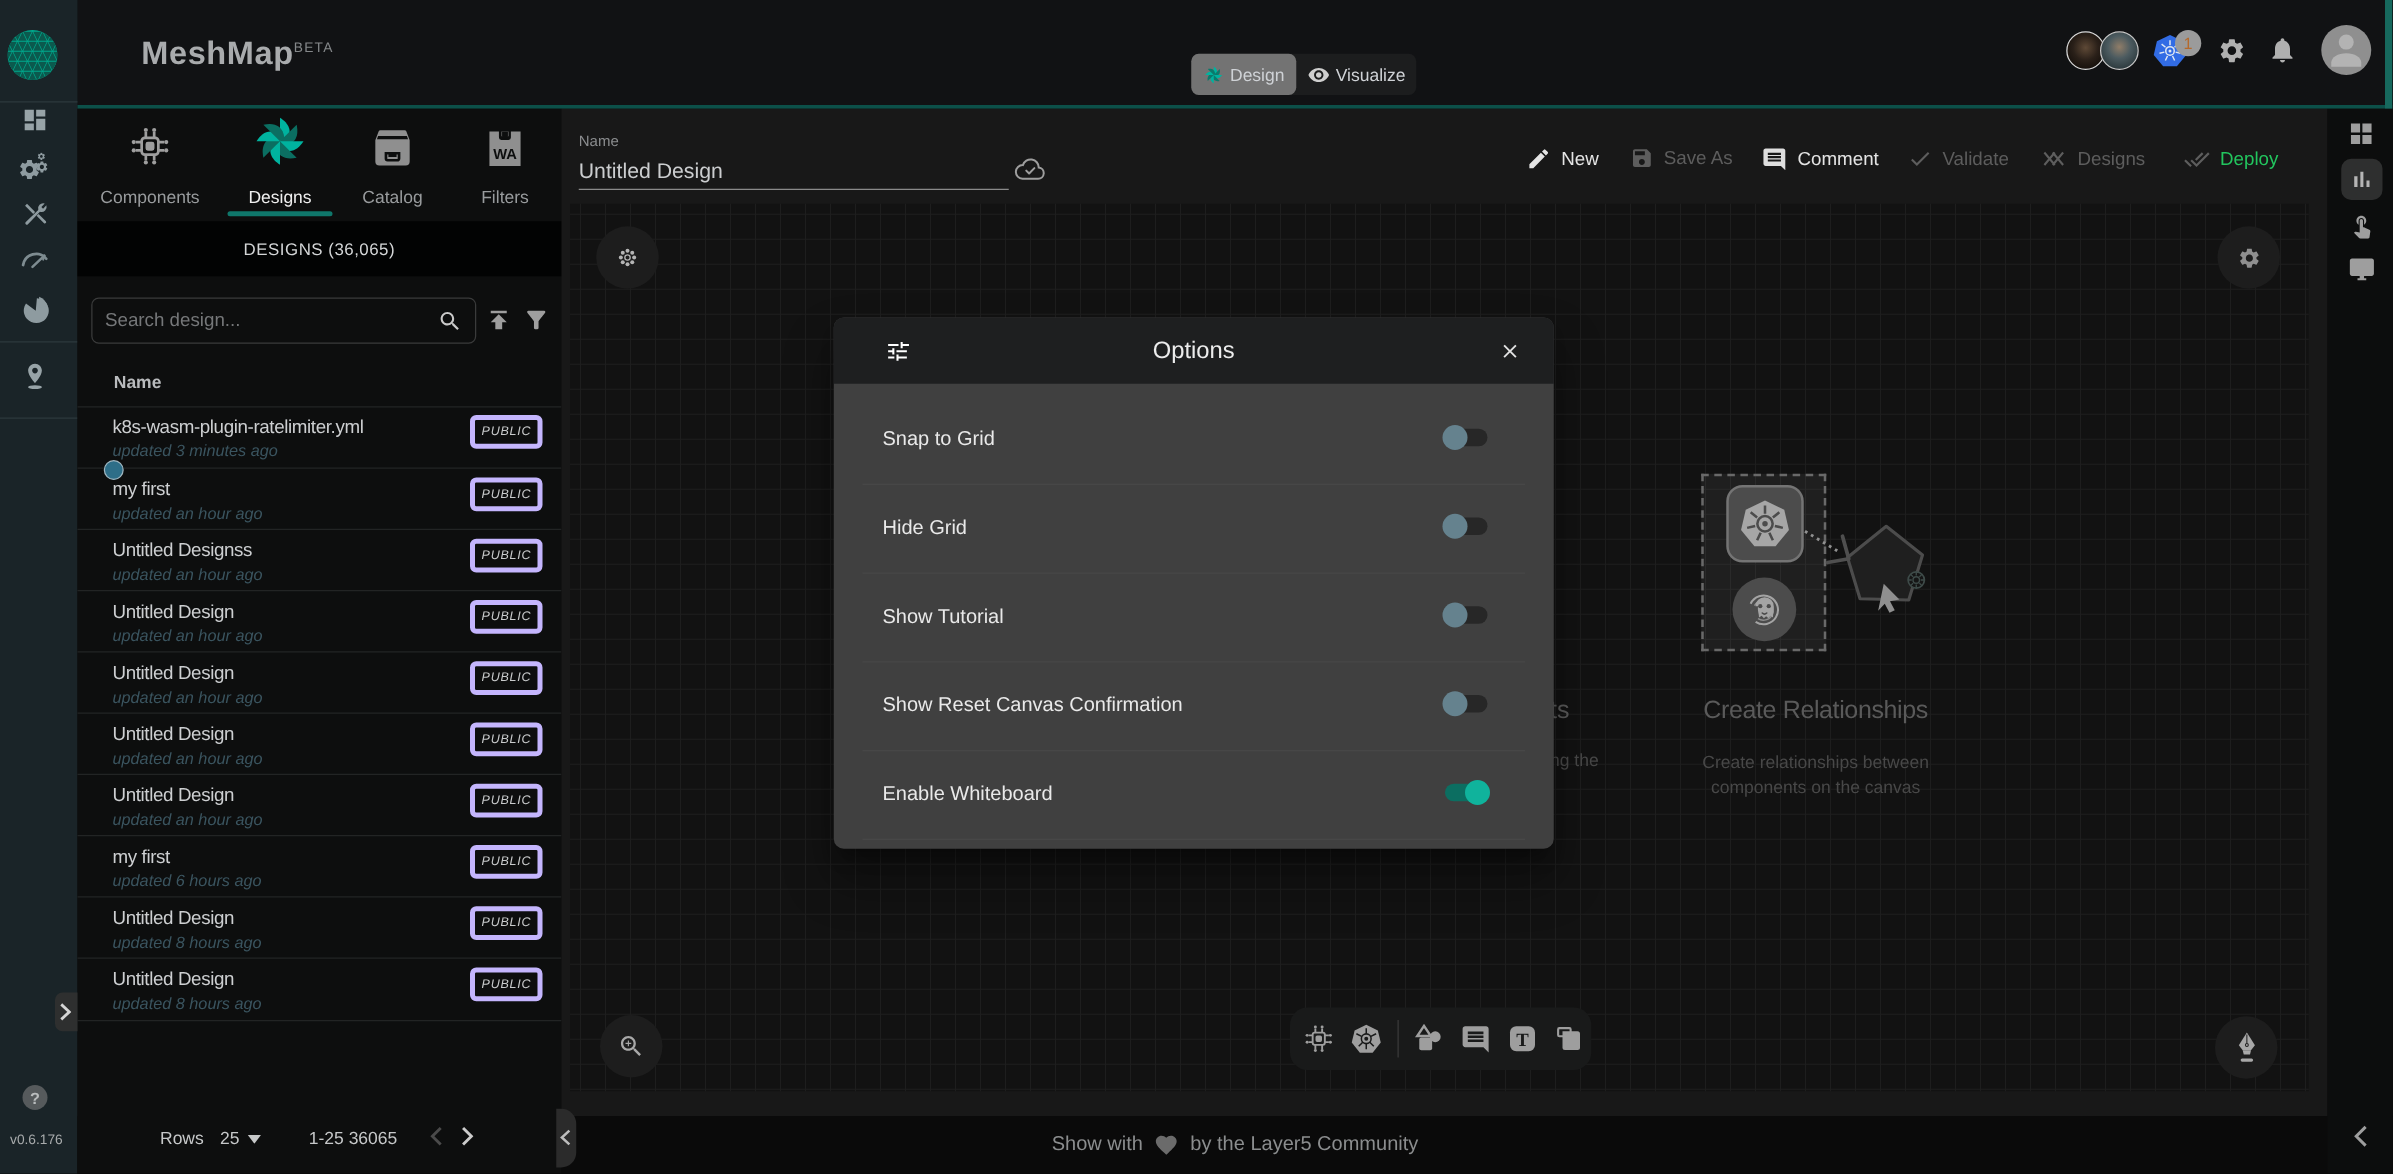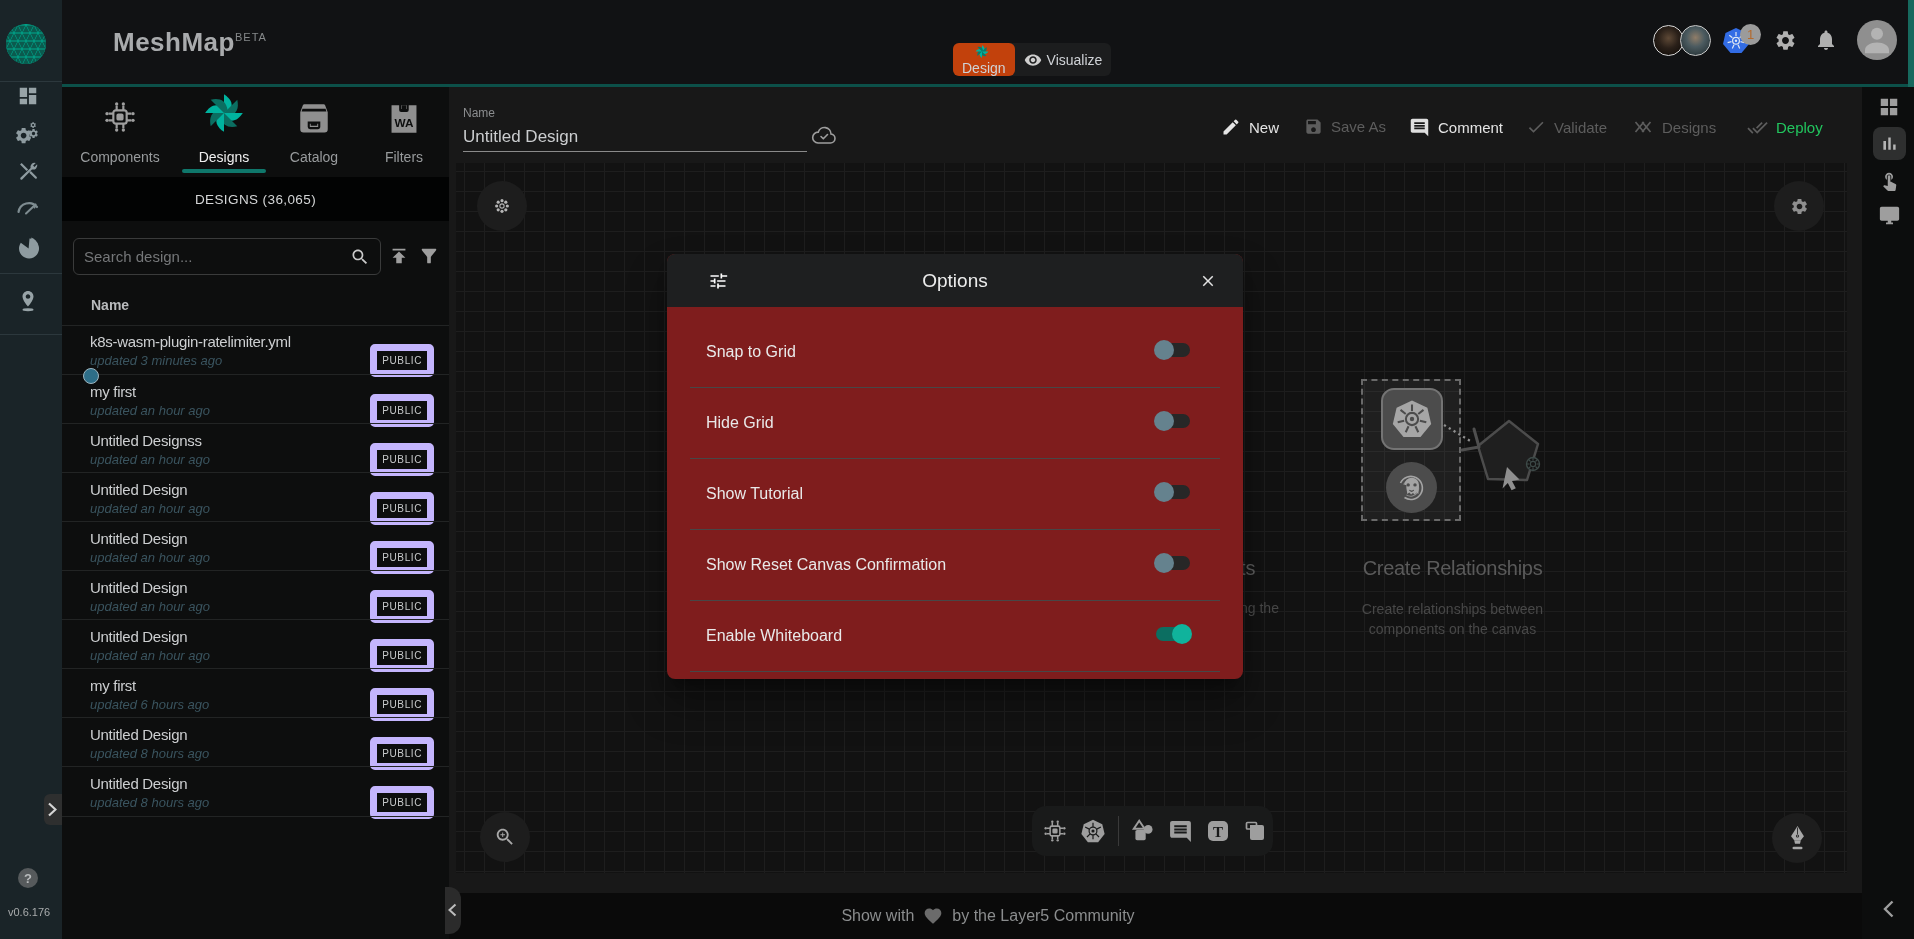--- a/index.html
+++ b/index.html
@@ -16,21 +16,21 @@
   
   #header { left:62px; top:0; width:1852px; height:84px; background:#111214; }
   #tealline { left:62px; top:84px; width:1852px; height:3px; background:#0c5049; }
   #tealright { left:1908px; top:0px; width:6px; height:87px; background:#17695e; }
   #brand { left:113px; top:27px; color:#a9abad; font-size:26px; font-weight:bold; letter-spacing:0.5px; }
   #brand sup { font-size:11px; color:#85888a; font-weight:normal; letter-spacing:1px; }
 
   
   #pill { left:953px; top:43px; height:33px; background:#1c1d1e; border-radius:6px; display:flex; }
   .pillseg { display:flex; align-items:center; padding:0 9px; border-radius:6px; color:#cfd2d6; font-size:14px; }
-  .pillseg.active { background:#c2410c;flex-direction:column; }
+  .pillseg.active { background:#737373; }
 
   
   .avatar { border-radius:50%; }
 
   
   #workspace { left:449px; top:87px; width:1413px; height:806px; background:#181818; }
   #canvas { left:456px; top:163px; width:1391px; height:710px; background:#121212;
     background-image: linear-gradient(to right, #1e1e1e 1px, transparent 1px),
                       linear-gradient(to bottom, #1e1e1e 1px, transparent 1px);
     background-size: 20px 20px; background-position: 8px 8px; }
@@ -50,22 +50,22 @@
   #tabline { left:120px; top:82px; width:84px; height:4px; background:#0f776b; border-radius:2px; }
   #designsbar { left:0px; top:90px; width:387px; height:44px; background:#020303; color:#d4d6d7;
      display:flex; align-items:center; justify-content:center; font-size:13.5px; letter-spacing:0.4px; }
   #searchbox { left:11px; top:151px; width:308px; height:37px; border:1px solid #3a3b3b; border-radius:6px;
      color:#757779; font-size:15px; display:flex; align-items:center; padding:0 10px; justify-content:space-between; }
   #namehead { left:29px; top:210px; font-size:14px; font-weight:bold; color:#b9bbbd; }
   .rowdiv { left:0;  width:387px; height:1px; background:#222424; }
   .drow { position:absolute; left:0; width:387px; height:49px; }
   .drow .n { position:absolute; left:28px; top:8px; font-size:15px; letter-spacing:-0.3px; color:#cdcfd1; white-space:nowrap; }
   .drow .s { position:absolute; left:28px; top:28px; font-size:13px; font-style:italic; color:#3a545f; }
-  .drow .badge { position:absolute; right:15px; top:19px; border:7px solid #c4b5fd; border-radius:5px;
-     color:#c9cbcc; font-size:10px; letter-spacing:0.6px; padding:4px 5px; }
+  .drow .badge { position:absolute; right:15px; top:7px; border:4px solid #c4b5fd; border-radius:5px;
+     color:#c9cbcc; font-size:10px; letter-spacing:0.6px; padding:4px 5px;font-style:italic; }
   #pagination { left:0; top:800px; width:387px; height:52px; color:#c6c8c9; font-size:14px; }
 
   
   #rrail { left:1862px; top:87px; width:52px; height:852px; background:#0c0d0d; }
 
   
   #footer { left:62px; top:893px; width:1852px; height:46px; background:#0a0a0a; color:#8b8d8e;
     font-size:16px; display:flex; align-items:center; justify-content:center; gap:8px; }
 
   
@@ -80,21 +80,21 @@
   #k8sbox { left:1381px; top:388px; width:62px; height:62px; background:#4c4c4c; border:2px solid #747474; border-radius:13px;
      display:flex; align-items:center; justify-content:center; }
   #meshcirc { left:1386px; top:462px; width:51px; height:51px; background:#4c4c4c; border-radius:50%;
      display:flex; align-items:center; justify-content:center; }
   #crtitle { left:1330px; top:557px; width:245px; text-align:center; font-size:20px; letter-spacing:-0.3px; color:#5a5a5a; }
   #crdesc { left:1330px; top:599px; width:245px; text-align:center; font-size:14px; color:#484848; line-height:20px; }
   #fragts { left:1240px; top:557px; font-size:20px; color:#5a5a5a; }
   #fragng { left:1240px; top:600px; font-size:14px; color:#484848; }
 
   
-  #modal { left:667px; top:254px; width:576px; height:425px; border-radius:8px; background:#7f1d1d;
+  #modal { left:667px; top:254px; width:576px; height:425px; border-radius:8px; background:#404040;
      box-shadow:0 11px 15px -7px rgba(0,0,0,.4),0 24px 38px 3px rgba(0,0,0,.28); }
   #mhead { position:absolute; left:0; top:0; width:100%; height:53px; background:#1e1f20; border-radius:8px 8px 0 0;
      display:flex; align-items:center; }
   #mtitle { position:absolute; left:0; width:100%; text-align:center; color:#ececec; font-size:19px; }
   .mrow { position:absolute; left:0; width:100%; height:71px; }
   .mrow .lbl { position:absolute; left:39px; top:26px; font-size:16px; color:#e9e9e9;text-align:center; }
   .mrow .dv { position:absolute; left:23px; right:23px; bottom:0; height:1px; background:#474747; }
   .toggle { position:absolute; right:53px; top:26px; width:34px; height:14px; border-radius:7px; }
   .toggle .knob { position:absolute; top:-3px; width:20px; height:20px; border-radius:50%; }
   .toggle.off { background:#272727; }
@@ -608,20 +608,34 @@
       <div class="drow" style="top:442px">
           <span class="n">Untitled Design</span>
           <span class="s">updated 8 hours ago</span>
           <span class="badge">PUBLIC</span>
         </div>
       <div class="abs rowdiv" style="top:491px"></div>
     </div>
 
     <div class="abs" style="left:21px;top:281px;width:16px;height:16px;border-radius:50%;background:#2e6e88;border:1px solid #9fb6c0"></div>
 
+    <div id="pagination" class="abs">
+      <span class="abs" style="left:66px;top:15px">Rows</span>
+      <span class="abs" style="left:114px;top:15px">25</span>
+      <svg class="abs" style="left:136px;top:21px" width="11" height="7" viewBox="0 0 12 8" fill="#c6c8c9">
+          <path d="M0 0 L12 0 L6 8 Z"></path>
+        </svg>
+      <span class="abs" style="left:185px;top:15px">1-25 36065</span>
+      <svg class="abs" style="left:282px;top:14px" width="10" height="16" viewBox="0 0 11 18" fill="none" stroke="#4a4a4a" stroke-width="2.6">
+          <path d="M9.5 1.5 L2 9 L9.5 16.5"></path>
+        </svg>
+      <svg class="abs" style="left:307px;top:14px" width="10" height="16" viewBox="0 0 11 18" fill="none" stroke="#cccccc" stroke-width="2.6">
+          <path d="M1.5 1.5 L9 9 L1.5 16.5"></path>
+        </svg>
+    </div>
   </div>
 
   <div class="abs" style="left:445px;top:887px;width:16px;height:47px;background:#2b2b2b;border-radius:0 12px 12px 0">
     <svg style="position:absolute;left:3px;top:16px" width="9" height="14" viewBox="0 0 9 14" fill="none" stroke="#bdbdbd" stroke-width="2">
         <path d="M7.5 1.5 L1.5 7 L7.5 12.5"></path>
       </svg>
   </div>
 
   <div class="abs" style="left:44px;top:794px;width:18px;height:31px;background:#2e2f2f;border-radius:6px 0 0 6px">
     <svg style="position:absolute;left:3px;top:8px" width="10" height="15" viewBox="0 0 10 15" fill="none" stroke="#d5d5d5" stroke-width="2.2">

